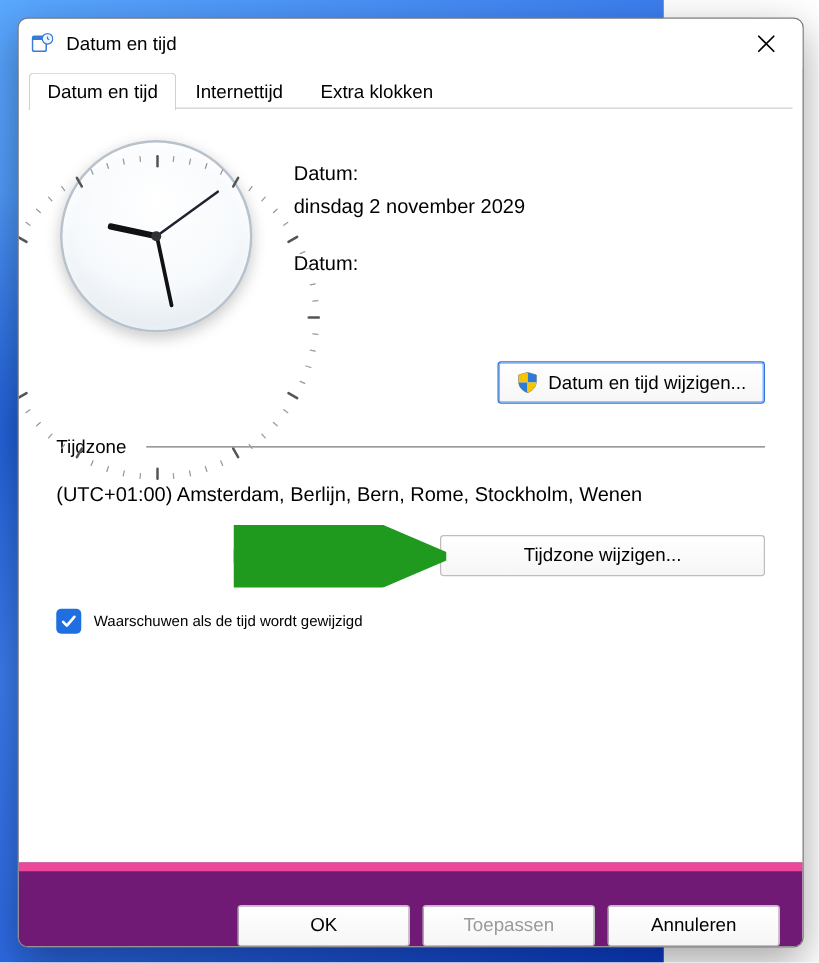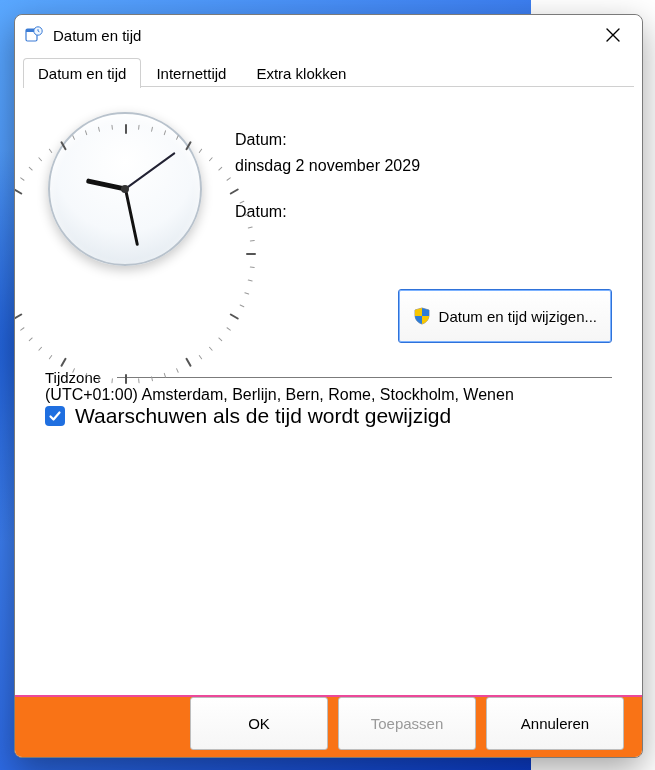--- a/index.html
+++ b/index.html
@@ -152,21 +152,21 @@
 
   .change-dt-row {
     display:flex;
     justify-content:flex-end;
     margin-top: 20px;
   }
   .btn {
     background: linear-gradient(#ffffff,#f6f6f6);
     border: 1px solid #bdbdbd;
     border-radius: 3px;
-    padding: 17px 14px;
+    padding: 7px 14px;
     font-size: 15px;
     min-width: 90px;
     text-align:center;
     cursor: default;
     display:inline-flex;
     align-items:center;
     justify-content:center;
     gap:8px;
   }
   .btn.highlight { border-color:#2f72d9; box-shadow: inset 0 0 0 1px #7cb2ff; }
@@ -178,21 +178,21 @@
     display:flex;
     align-items:center;
     gap: 16px;
   }
   .section-heading .line {
     flex:1;
     height:1px;
     background:#7b7b7b;
   }
 
-  .tz-value { font-size:16px; }
+  .tz-value { margin-top: 22px; font-size:16px; }
 
   .tz-change-row {
     display:flex;
     justify-content:flex-end;
     align-items:center;
     margin-top: 22px;
     position:relative;
   }
   .arrow-annot {
     position:absolute;
@@ -200,38 +200,39 @@
     top: -8px;
     pointer-events:none;
   }
 
   .dst-text { margin-top: 28px; font-size:16px; line-height:1.5; }
 
   .checkbox-row {
     display:flex;
     align-items:center;
     gap:10px;
-    font-size:21px;
+    margin-top: 26px;
+    font-size:12px;
   }
   .chk {
     width:20px; height:20px; border-radius:4px;
     background:#1f6fe0;
     display:inline-flex; align-items:center; justify-content:center;
   }
   .chk svg{ width:14px; height:14px; }
 
   .button-bar {
     height: 60px;
-    border-top: 2px solid #ec4899;
-    display:flex;
-    align-items:flex-start;
+    border-top: 7px solid #ec4899;
+    display:flex;
+    align-items:flex-end;
     justify-content:flex-end;
     gap: 10px;
     padding: 0 18px;
-    background: #f97316;
+    background: #701a75;
   }
   .button-bar .btn { min-width: 108px; }
 </style>
 </head>
 <body>
 
 <div class="desktop">
   <div class="window">
 
     <div class="titlebar">
@@ -343,20 +344,33 @@
         </div>
       </div>
 
       <div class="section-heading">
         <span>Tijdzone</span>
         <span class="line"></span>
       </div>
 
       <div class="tz-value">(UTC+01:00) Amsterdam, Berlijn, Bern, Rome, Stockholm, Wenen</div>
 
+      <div class="tz-change-row">
+        <svg class="arrow-annot" width="170" height="50" viewBox="0 0 170 50">
+          <defs>
+            <marker id="ah" markerWidth="16" markerHeight="16" refX="12" refY="6" orient="auto">
+              <path d="M0 0 L14 6 L0 12 Z" fill="#1f9a1f"></path>
+            </marker>
+          </defs>
+          <line x1="4" y1="25" x2="150" y2="25" stroke="#1f9a1f" stroke-width="14" marker-end="url(#ah)" stroke-linecap="round"></line>
+        </svg>
+        <div class="btn" style="min-width:230px;">
+          <span>Tijdzone wijzigen...</span>
+        </div>
+      </div>
 
 
       <div class="checkbox-row">
         <span class="chk">
           <svg viewBox="0 0 14 14">
               <path d="M2.5 7.5 L5.5 10.5 L11.5 3.5" stroke="#fff" stroke-width="2.2" fill="none" stroke-linecap="round" stroke-linejoin="round"></path>
             </svg>
         </span>
         <span>Waarschuwen als de tijd wordt gewijzigd</span>
       </div>

